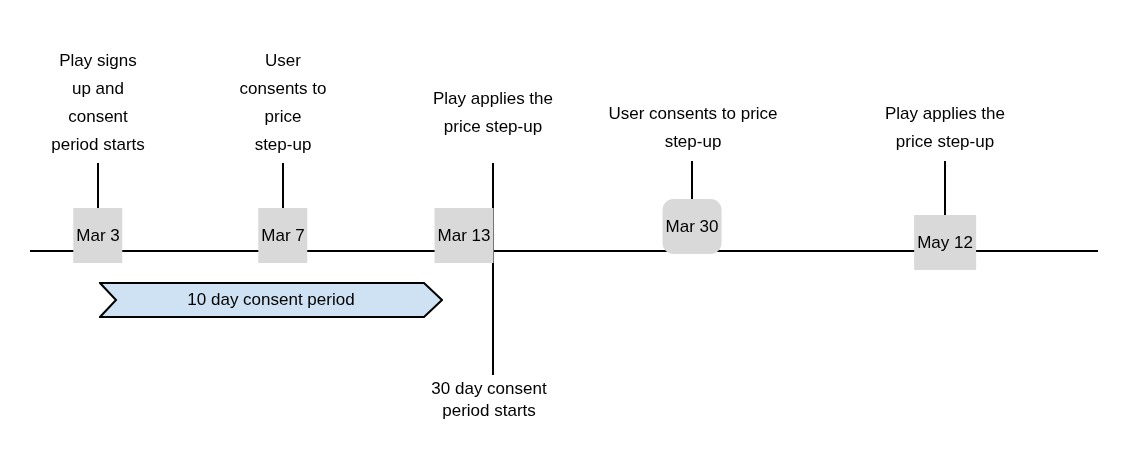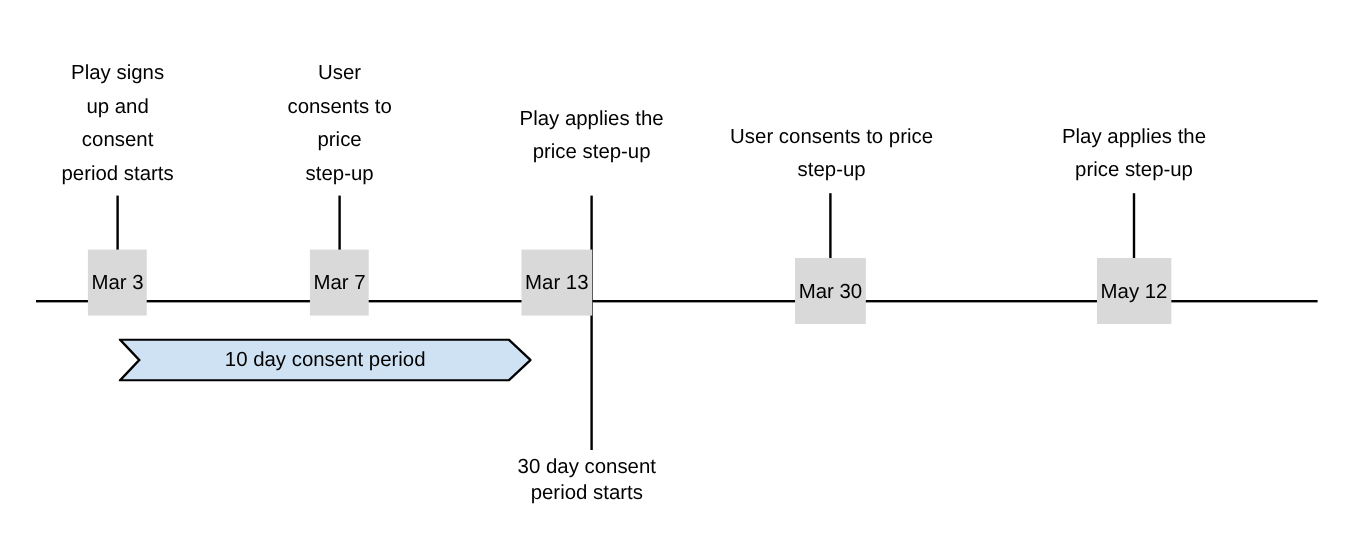--- a/index.html
+++ b/index.html
@@ -50,21 +50,21 @@
     transform: translateX(-50%);
     background: var(--date-badge-bg, #d9d9d9);
     font-size: 17px;
     line-height: 23px;
     padding: 16px 3px;
     white-space: nowrap;
   }
   .badge-0 { left: 98px;  top: 208px; }
   .badge-1 { left: 283px; top: 208px; }
   .badge-2 { left: 464px; top: 208px; }
-  .badge-3 { left: 692px; top: 215px; }
+  .badge-3 { left: 692px; top: 199px; border-radius: 11px; }
   .badge-4 { left: 945px; top: 215px; }
 
   
   .axis {
     position: absolute;
     left: 30px;
     top: 250px;
     width: 1068px;
     height: 2px;
     background: var(--line, #000000);

